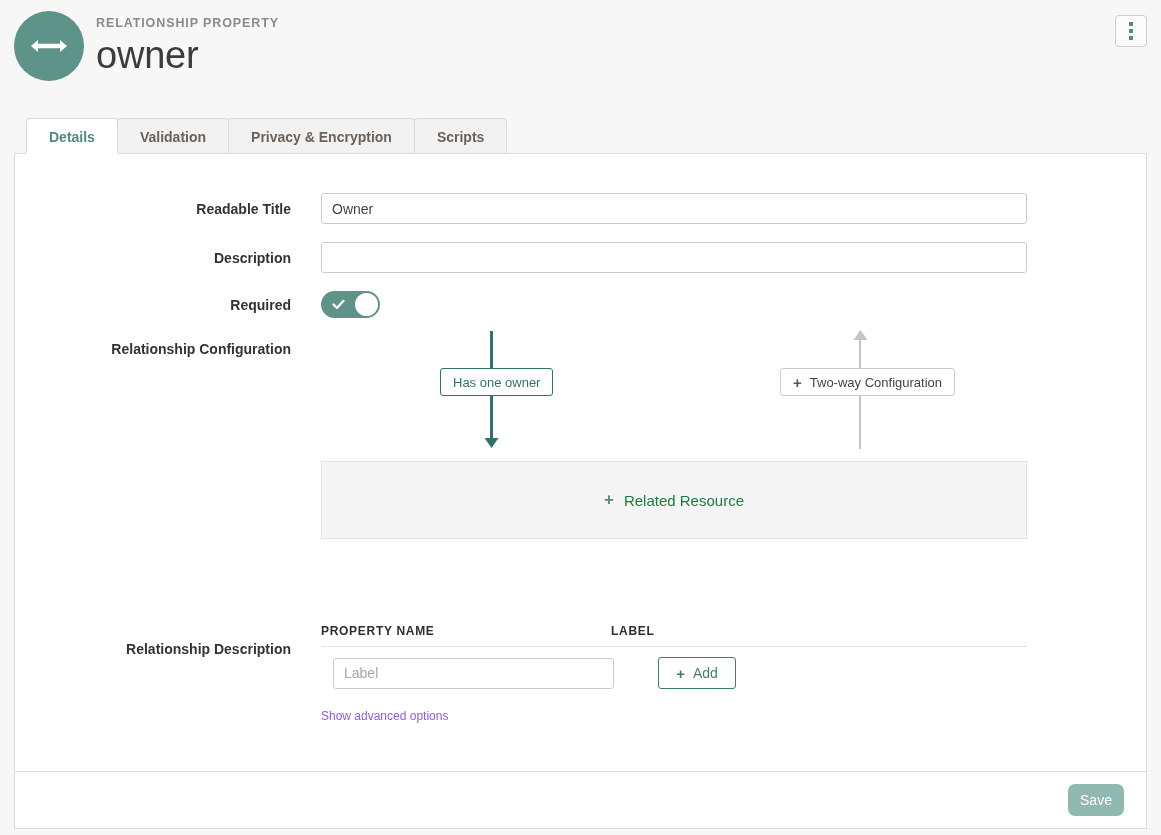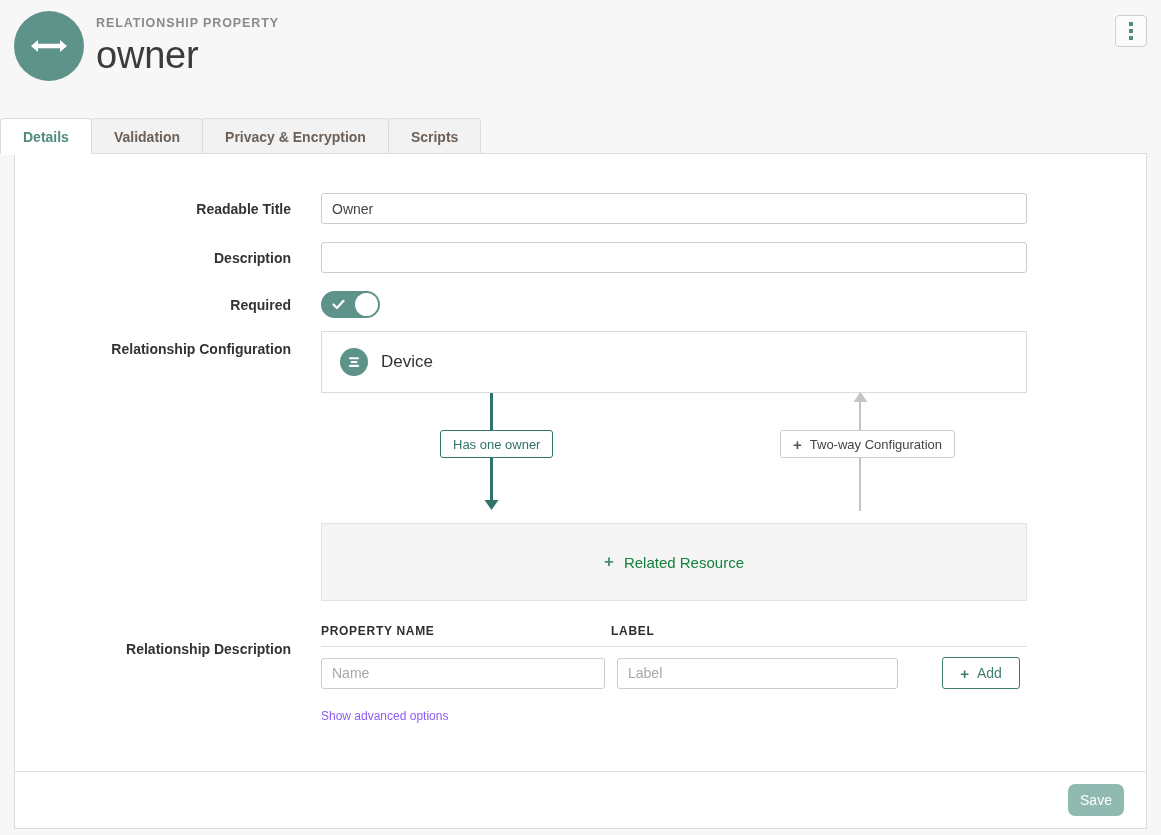--- a/index.html
+++ b/index.html
@@ -39,21 +39,21 @@
     position: absolute; right: 14px; top: 15px;
     width: 32px; height: 32px;
     background: #fbfbfb; border: 1px solid #cfcfcf; border-radius: 4px;
     display: flex; flex-direction: column; align-items: center; justify-content: center;
     gap: 3px; cursor: pointer;
   }
   .kebab-button i { display: block; width: 4px; height: 4px; background: #4e8c80; }
 
   
   .tabs {
-    position: absolute; left: 0; top: 118px; width: 1133px; height: 36px;
+    position: absolute; left: 26px; top: 118px; width: 1133px; height: 36px;
     display: flex; 
   }
   .tab {
     position: relative; height: 36px; padding: 0 22px;
     display: flex; align-items: center; justify-content: center;
     font-size: 14px; color: #6d6158; font-weight: bold;
     background: #f2f2f2; border: 1px solid #dcdcdc; border-bottom: none;
     border-radius: 4px 4px 0 0; margin-right: -1px; cursor: pointer;
     white-space: nowrap;
   }
@@ -261,30 +261,20 @@
             <span class="knob"></span>
           </div>
         </div>
       </div>
 
       <div class="form-row" style="top:177px;">
         <div class="form-label" style="top:9px;">Relationship Configuration</div>
 
         <div class="rel-config">
 
-          <div class="entity-box">
-            <span class="entity-icon">
-              <svg width="16" height="16" viewBox="0 0 16 16">
-                <rect x="3" y="3.2" width="10" height="2.1" rx="1" fill="#ffffff"></rect>
-                <rect x="4.6" y="7" width="6.8" height="2.1" rx="1" fill="#ffffff"></rect>
-                <rect x="3" y="10.8" width="10" height="2.1" rx="1" fill="#ffffff"></rect>
-              </svg>
-            </span>
-            <span class="entity-name">Device</span>
-          </div>
 
           <div class="diagram">
 
             <div class="conn-line" style="left:169px; top:0; height:110px;"></div>
             <div class="arrow-head" style="left:162px; top:104px;">
               <svg width="17" height="14" viewBox="0 0 17 14">
                 <path d="M8.5 13 L1.5 3 L15.5 3 Z" fill="#2f7469"></path>
               </svg>
             </div>
 
@@ -315,21 +305,20 @@
       <div class="form-row" style="top:470px;">
         <div class="form-label" style="top:16px;">Relationship Description</div>
 
         <div class="props-table">
           <div class="props-head">
             <span class="col-name">PROPERTY NAME</span>
             <span class="col-label">LABEL</span>
           </div>
 
           <div class="props-row">
-            <input class="text-input input-name" type="text" placeholder="Name" style="">
             <input class="text-input input-label" type="text" placeholder="Label" style="">
             <div class="add-button">
               <span class="plus">+</span>
               <span>Add</span>
             </div>
           </div>
 
           <a class="advanced-link">Show advanced options</a>
         </div>
       </div>

